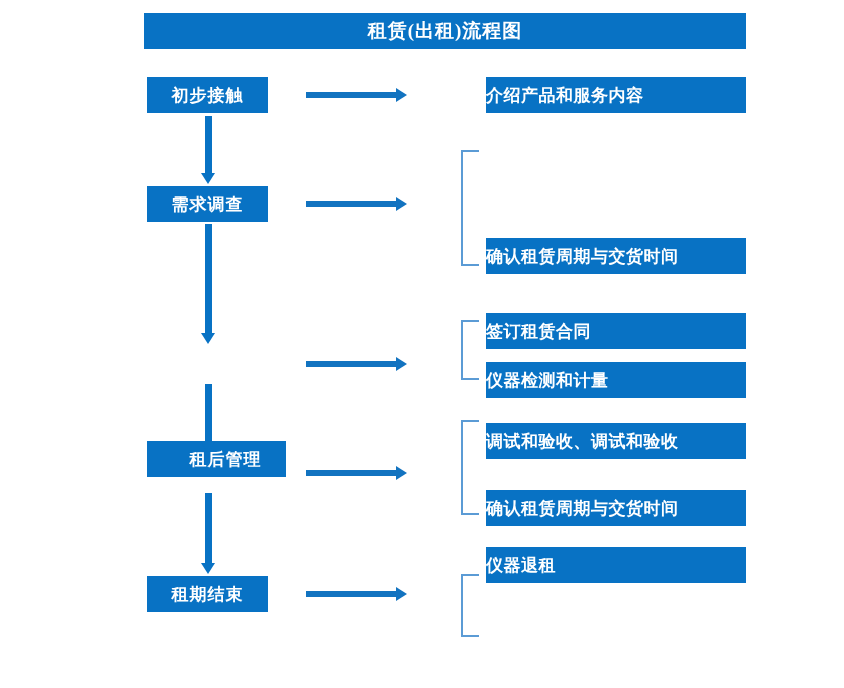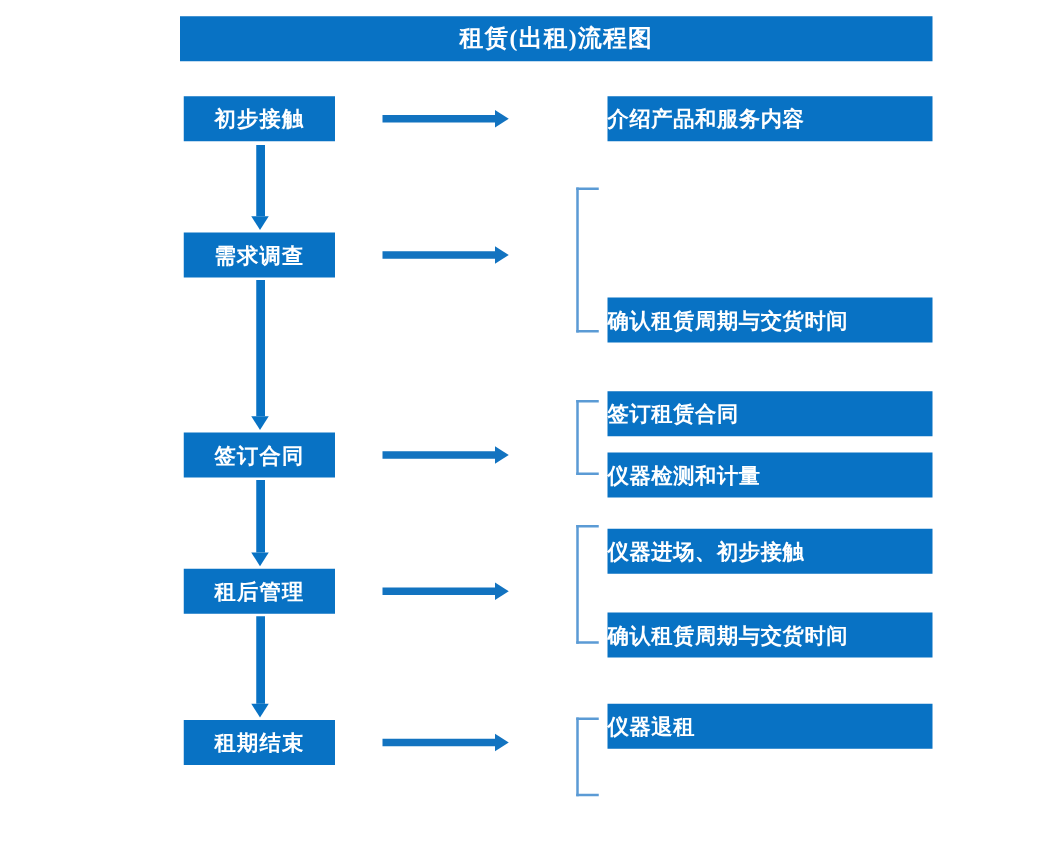--- a/index.html
+++ b/index.html
@@ -134,23 +134,22 @@
 <body>
 
 <div id="canvas">
 
   <div class="title-bar">租赁(出租)流程图</div>
 
   <div class="stage-box" style="top:186px;">需求调查</div>
 
   <div class="stage-box" style="top:77px;">初步接触</div>
 
-  <div class="stage-box" style="top:346px;">签订合同</div>
-
-  <div class="stage-box" style="top:455px;">租后管理</div>
+
+  <div class="stage-box" style="top:441px;padding-left:18px;">租后管理</div>
 
   <div class="stage-box" style="top:576px;">租期结束</div>
 
   <div class="v-arrow" style="top:116px; height:68px;">
     <div class="shaft" style="height:57px;"></div>
     <div class="head" style="top:57px;"></div>
   </div>
 
   <div class="v-arrow" style="top:224px; height:120px;">
     <div class="shaft" style="height:109px;"></div>
@@ -203,20 +202,20 @@
   <div class="detail-box" style="top:77px;">介绍产品和服务内容</div>
 
 
 
   <div class="detail-box" style="top:238px;">确认租赁周期与交货时间</div>
 
   <div class="detail-box" style="top:362px;">仪器检测和计量</div>
 
   <div class="detail-box" style="top:313px;">签订租赁合同</div>
 
-  <div class="detail-box" style="top:423px;">仪器进场、初步接触</div>
+  <div class="detail-box" style="top:423px;">调试和验收、调试和验收</div>
 
   <div class="detail-box" style="top:490px;">确认租赁周期与交货时间</div>
 
-  <div class="detail-box" style="top:563px;">仪器退租</div>
+  <div class="detail-box" style="top:547px;">仪器退租</div>
 
 
 </div>
 
 </body></html>

